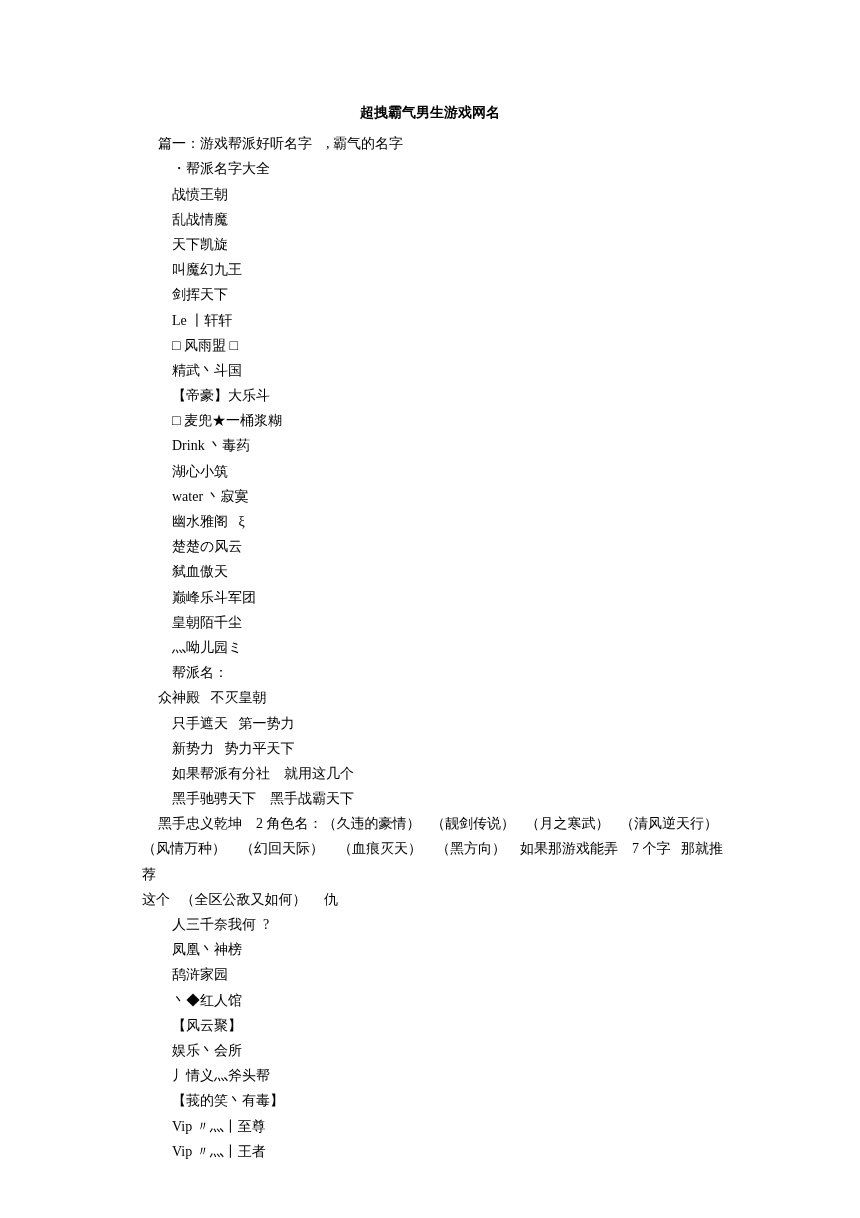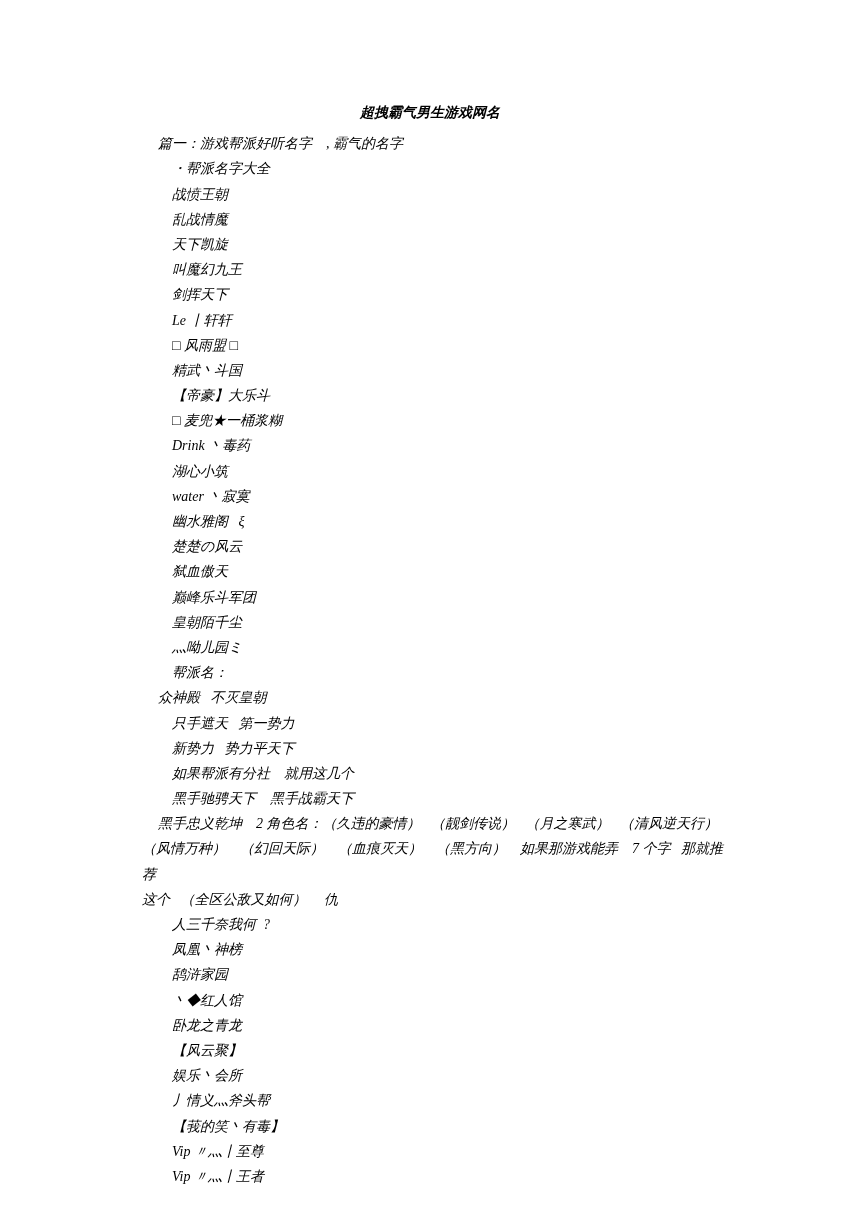--- a/index.html
+++ b/index.html
@@ -30,21 +30,20 @@
     }
     .indent-line-2 {
       text-indent: 2em;
     }
     .no-indent {
       text-indent: 0;
       margin-left: 12px;
     }
     p {
       white-space: pre-wrap;
-      font-style: italic;
     }
   </style>
 </head>
 <body>
 
 <p class="title">超拽霸气男生游戏网名</p>
 
 <p class="section-header">篇一：游戏帮派好听名字    , 霸气的名字</p>
 
 <p class="indent-line">・帮派名字大全</p>
@@ -83,20 +82,19 @@
 
 <p class="indent-line-2">黑手忠义乾坤    2 角色名：（久违的豪情）   （靓剑传说）   （月之寒武）   （清风逆天行）</p>
 <p class="no-indent">（风情万种）    （幻回天际）    （血痕灭天）    （黑方向）    如果那游戏能弄    7 个字   那就推荐</p>
 <p class="no-indent">这个   （全区公敌又如何）     仇</p>
 
 <div id="names3-container">
     <p class="indent-line">人三千奈我何  ?</p>
     <p class="indent-line">凤凰丶神榜</p>
     <p class="indent-line">鸹浒家园</p>
     <p class="indent-line">丶◆红人馆</p>
-    <p class="indent-line">卧龙之青龙</p>
     <p class="indent-line">【风云聚】</p>
     <p class="indent-line">娱乐丶会所</p>
     <p class="indent-line">丿情义灬斧头帮</p>
     <p class="indent-line">【莪的笑丶有毒】</p>
     <p class="indent-line">Vip 〃灬丨至尊</p>
     <p class="indent-line">Vip 〃灬丨王者</p>
   </div>
 
 </body></html>

